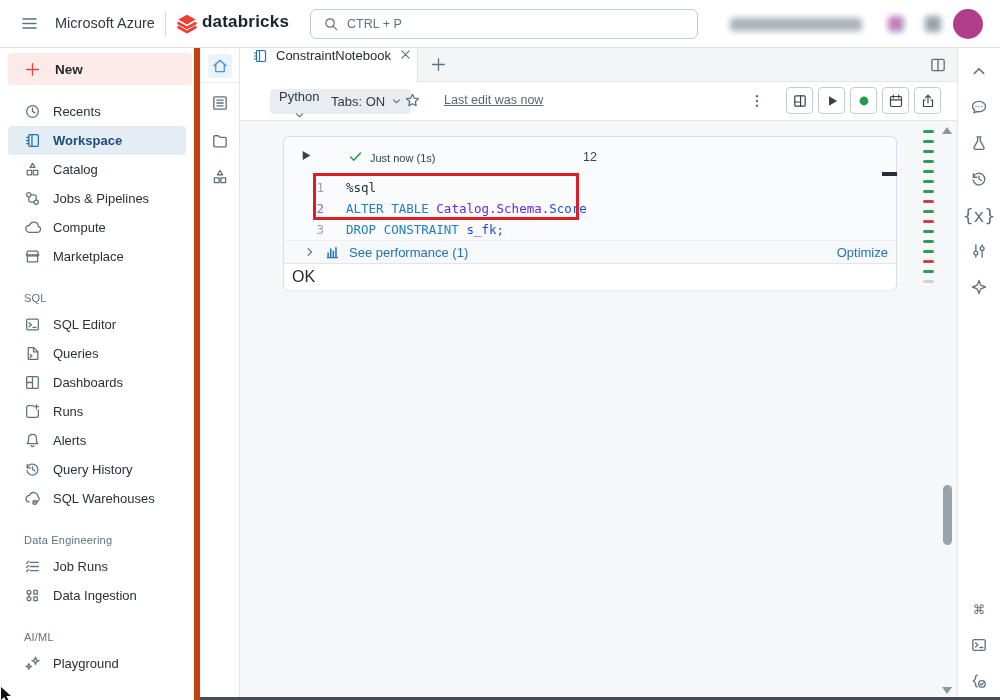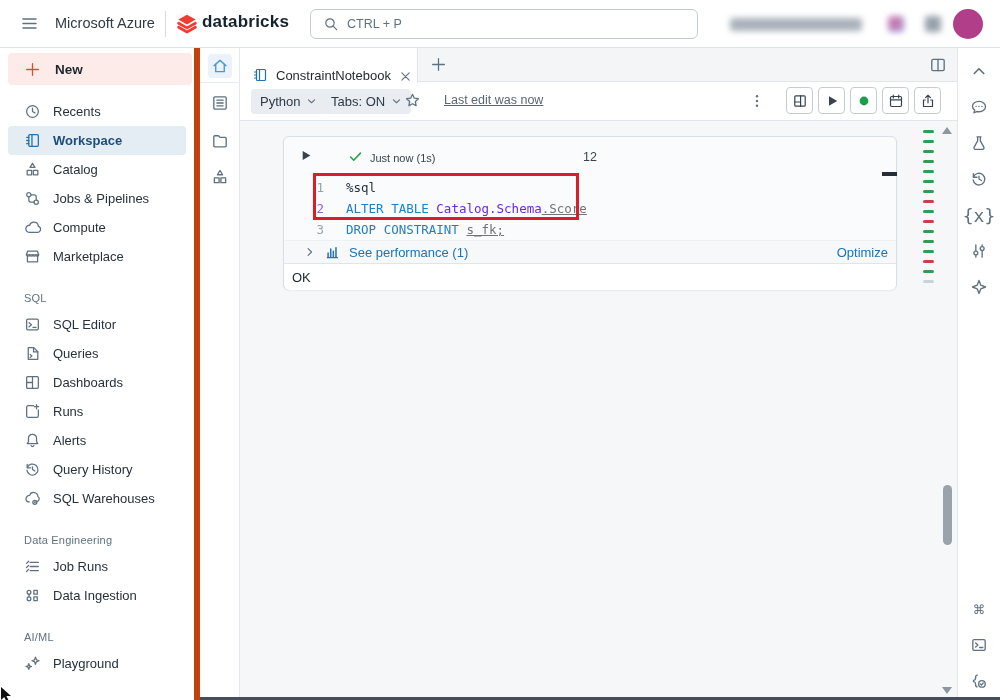--- a/index.html
+++ b/index.html
@@ -44,21 +44,21 @@
   .iconstrip { left:200px; top:48px; width:40px; height:652px; background:#fff; border-right:1px solid #e3e8ee; }
   .strip-home { left:8px; top:6px; width:24px; height:24px; border-radius:4px; background:#eaf2fb; display:flex;
     align-items:center; justify-content:center; }
   .strip-home .icon { color:#4c96d8; }
   .strip-div { left:0; top:34px; width:40px; height:1px; background:#e7ecf1; }
   .strip-ic { left:11px; }
 
   
   .tabbar { left:240px; top:48px; width:717px; height:34px; background:#f3f5f7; border-bottom:1px solid #e0e6ec; }
   .tab { left:0; top:0; width:178px; height:35px; background:#fff; border-right:1px solid #e0e6ec;
-    display:flex; align-items:flex-end; gap:8px; padding:0 10px 0 12px; z-index:2; cursor:pointer; }
+    display:flex; align-items:flex-start; gap:8px; padding:0 10px 0 12px; z-index:2; cursor:pointer; }
   .tab .icon.nb { color:#2272b4; }
   .tab-title { font-size:13px; color:#1f272d; flex:1; white-space:nowrap; }
   .newtab { left:190px; top:8px; cursor:pointer; }
   .split-btn { right:10px; top:8px; cursor:pointer; }
 
   
   .nbtoolbar { left:240px; top:82px; width:717px; height:39px; background:#fff; border-bottom:1px solid #e0e6ec; }
   .pill { top:7px; height:25px; background:#e9edf1; border-radius:4px; display:flex; align-items:center;
     gap:6px; padding:0 9px; font-size:13px; color:#2d3a46; cursor:pointer; }
   .star { left:164px; top:10px; cursor:pointer; }
@@ -78,31 +78,31 @@
   .cell-check { position:absolute; left:64px; top:12px; color:#24a147; }
   .cell-status { position:absolute; left:86px; top:15px; font-size:11px; color:#39434f; }
   .cell-count { position:absolute; left:299px; top:13px; font-size:12.5px; color:#39434f; }
   .code-area { position:relative; }
   .code-row { height:21px; display:flex; align-items:center; font-family:"DejaVu Sans Mono", monospace; font-size:12.5px; }
   .lineno { width:40px; text-align:right; color:#98a2ab; flex:0 0 auto; }
   .lineno.active { color:#8e63d8; }
   .code-text { margin-left:22px; white-space:pre; color:#24323f; }
   .tk-kw { color:#1f7fc4; }
   .tk-gold { color:#6d28d9; }
-  .tk-dark { color:#737373;text-decoration:underline; }
+  .tk-dark { color:#1d4ed8; }
   .tk-plain { color:#24323f; }
   .annotation-box { position:absolute; left:29px; top:-4px; width:266px; height:47px;
     border:3px solid #dd1d26; pointer-events:none; }
   .ruler-dash { position:absolute; left:598px; top:-5px; width:15px; height:4px; background:#252e38; }
   .perf-row { height:23px; background:#f6f8fa; border-top:1px solid #eef1f4; display:flex; align-items:center;
     padding-left:20px; gap:9px; position:relative; }
   .perf-link { font-size:13px; color:#2272b4; cursor:pointer; }
   .optimize { position:absolute; right:8px; font-size:13px; color:#2272b4; cursor:pointer; }
   .out-row { height:27px; background:#fff; border-top:1px solid #dfe5eb; display:flex; align-items:center;
-    padding-left:8px; font-size:13px; color:#1f272d; border-radius:0 0 6px 6px; }
+    padding-left:8px; font-size:16px; color:#1f272d; border-radius:0 0 6px 6px; }
 
   
   .minimap { left:683px; top:9px; width:11px; }
   .mm-dash { width:11px; height:3px; border-radius:1.5px; margin-bottom:7px; }
   .sb-up { left:702px; top:6px; width:0; height:0; border-left:5px solid transparent;
     border-right:5px solid transparent; border-bottom:7px solid #8d97a1; }
   .sb-thumb { left:703px; top:364px; width:9px; height:60px; background:#9aa2ab; border-radius:5px; cursor:pointer; }
   .sb-down { left:702px; top:566px; width:0; height:0; border-left:5px solid transparent;
     border-right:5px solid transparent; border-top:7px solid #8d97a1; }
 
@@ -366,21 +366,21 @@
     </span>
   <span class="abs split-btn icon">
       <svg viewBox="0 0 16 16" width="18" height="18" fill="none" stroke="currentColor" stroke-width="1.2" stroke-linecap="round" stroke-linejoin="round">
         <rect x="2.5" y="3" width="11" height="10" rx="1.2"></rect>
         <path d="M8 3v10"></path>
       </svg>
     </span>
 </div>
 
 <div class="abs nbtoolbar">
-  <div class="abs pill" style="left:11px;">
+  <div class="abs pill" style="left:30px;flex-direction:column;">
     <span>Python</span>
     <span class="icon">
         <svg viewBox="0 0 16 16" width="11" height="11" fill="none" stroke="currentColor" stroke-width="1.2" stroke-linecap="round" stroke-linejoin="round">
           <path d="M3.5 5.5L8 9.8l4.5-4.3" stroke-width="1.6"></path>
         </svg>
       </span>
   </div>
   <div class="abs pill" style="left:82px;">
     <span>Tabs: ON</span>
     <span class="icon">

